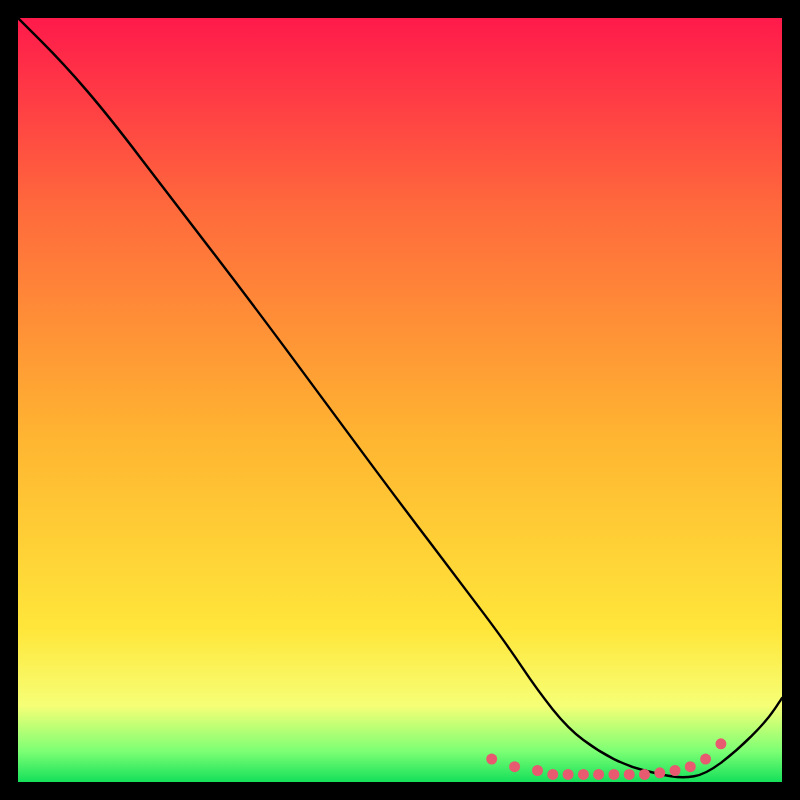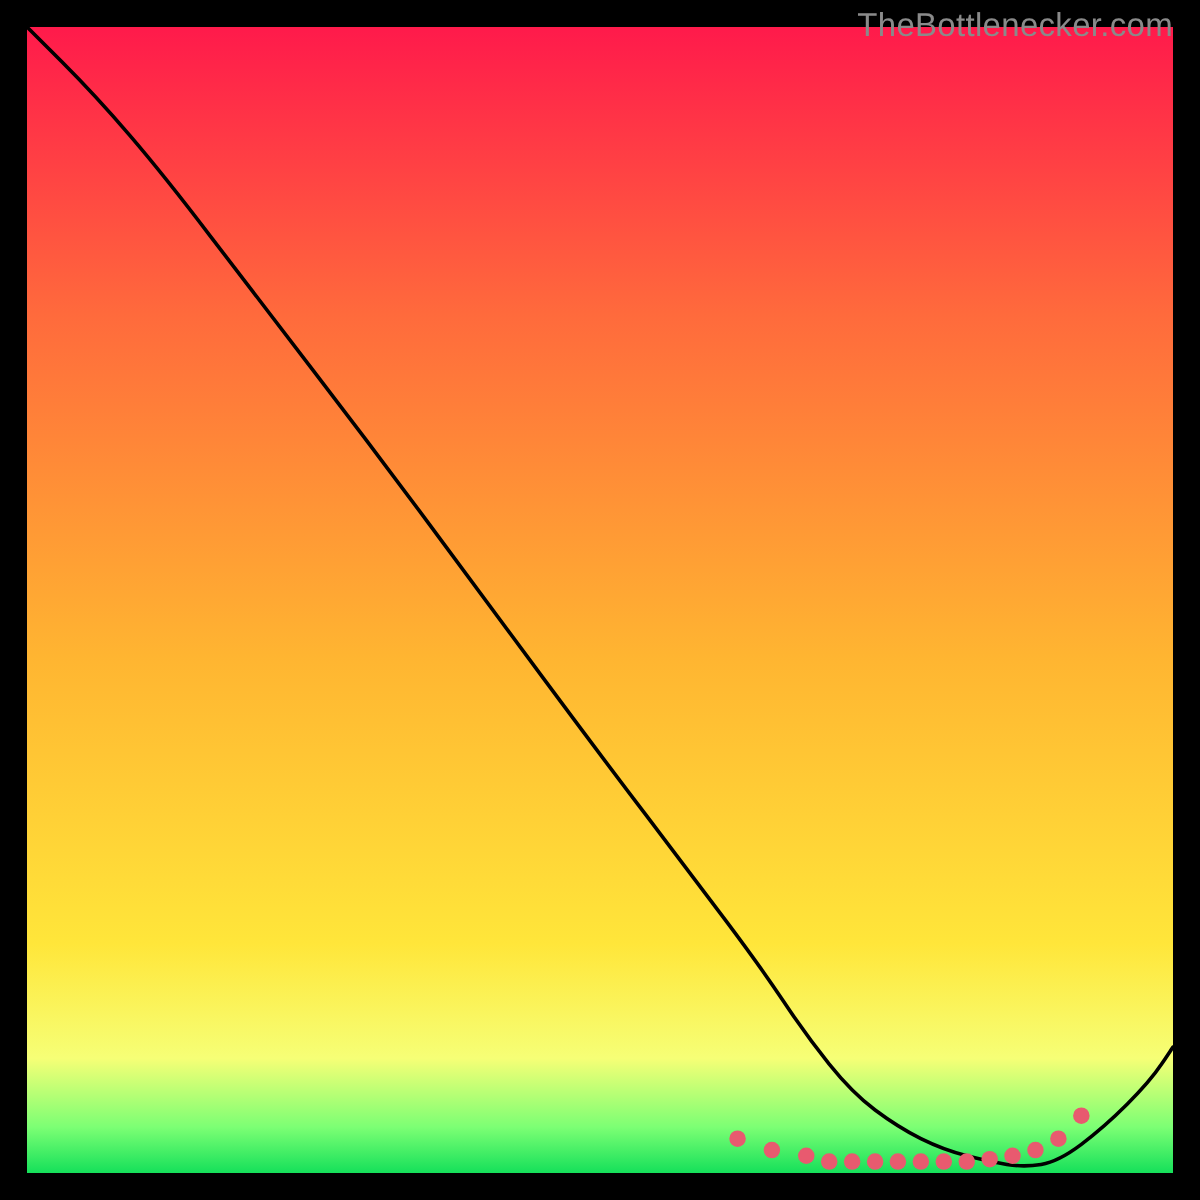--- a/index.html
+++ b/index.html
@@ -76,14 +76,13 @@
           <circle cx="611.2" cy="756.4" r="5.5" fill="#e85a6f"></circle>
           <circle cx="626.5" cy="756.4" r="5.5" fill="#e85a6f"></circle>
           <circle cx="641.8" cy="754.8" r="5.5" fill="#e85a6f"></circle>
           <circle cx="657.0" cy="752.5" r="5.5" fill="#e85a6f"></circle>
           <circle cx="672.3" cy="748.7" r="5.5" fill="#e85a6f"></circle>
           <circle cx="687.6" cy="741.1" r="5.5" fill="#e85a6f"></circle>
           <circle cx="702.9" cy="725.8" r="5.5" fill="#e85a6f"></circle>
         </g>
     </svg>
   </div>
-  <div class="watermark">TheBottlenecker.com</div>
 </div>
 
 </body></html>

